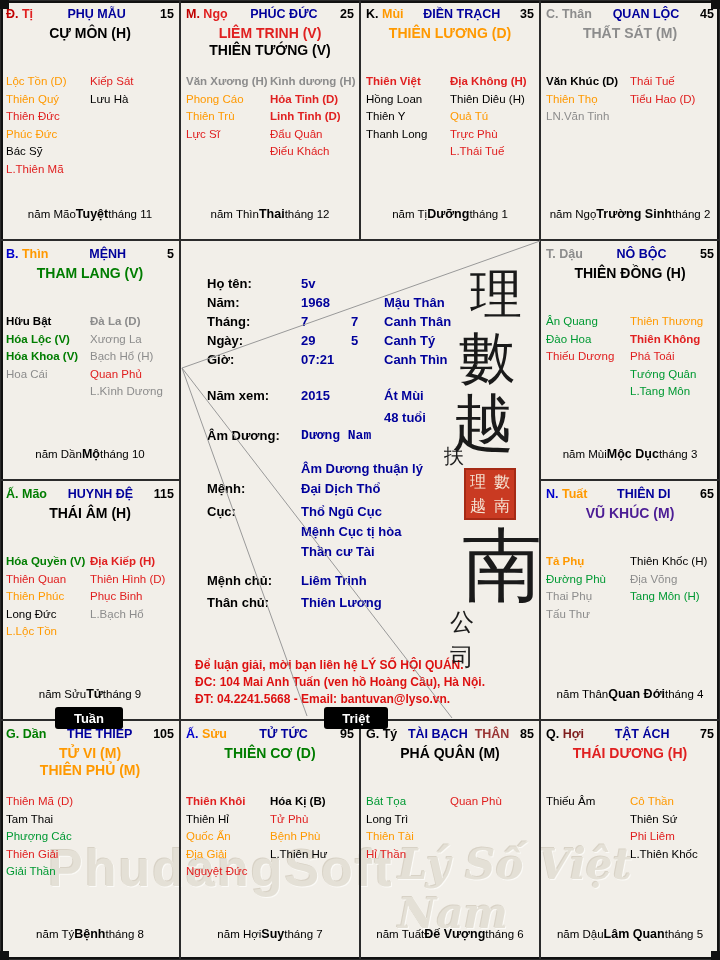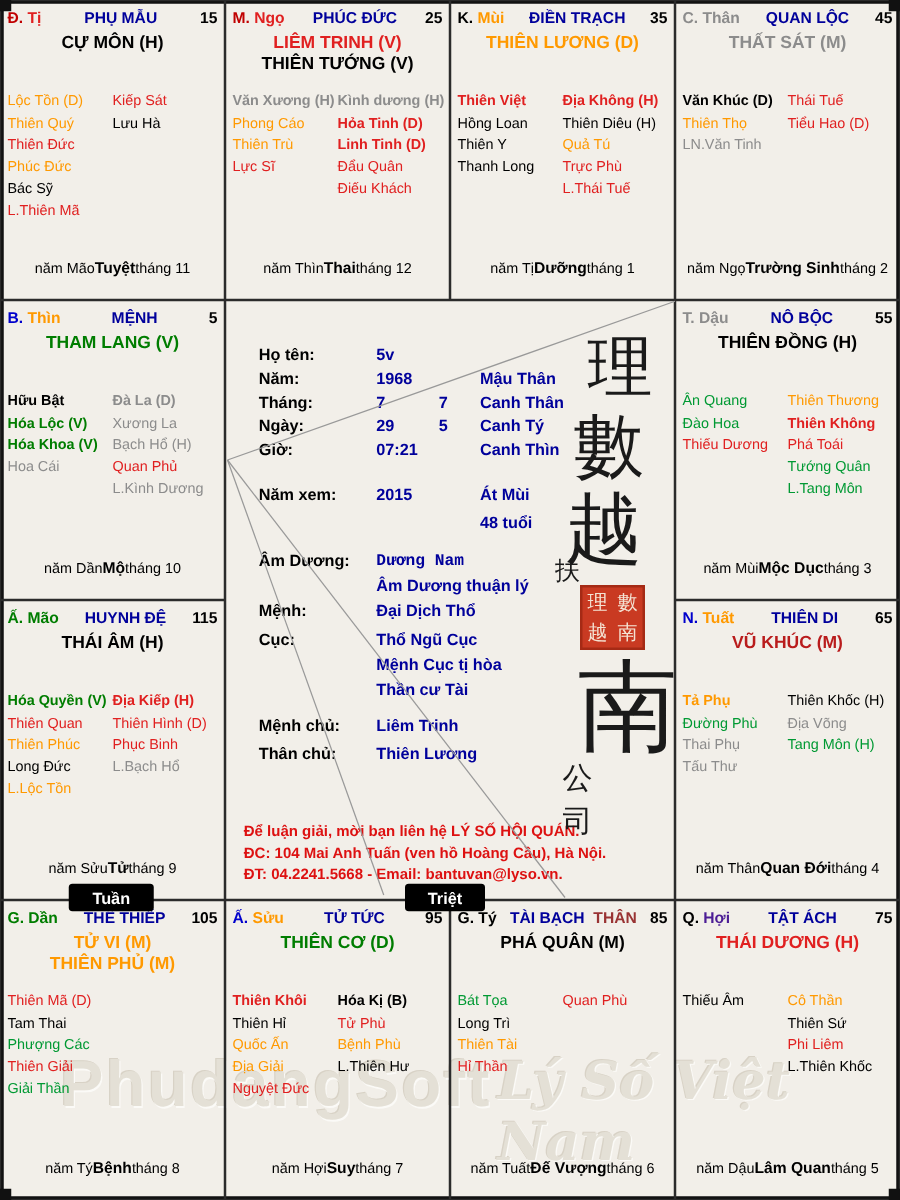--- a/index.html
+++ b/index.html
@@ -72,21 +72,21 @@
         <span class="val" style="left: 203px;">Canh Thìn</span>
       </div>
       <div class="crow" style="top: 132px;">
         <span class="lbl">Năm xem:</span>
         <span class="val" style="left: 120px;">2015</span>
         <span class="val" style="left: 203px;">Át Mùi</span>
       </div>
       <div class="crow" style="top: 154px;">
         <span class="val" style="left: 203px;">48 tuổi</span>
       </div>
-      <div class="crow" style="top: 185px;">
+      <div class="crow" style="top: 172px;">
         <span class="lbl">Âm Dương:</span>
         <span class="val" style="left: 120px; font-family: Liberation Mono, monospace;">Dương Nam</span>
       </div>
       <div class="crow" style="top: 205px;">
         <span class="val" style="left: 120px;">Âm Dương thuận lý</span>
       </div>
       <div class="crow" style="top: 225px;">
         <span class="lbl">Mệnh:</span>
         <span class="val" style="left: 120px;">Đại Dịch Thổ</span>
       </div>
@@ -329,21 +329,21 @@
         <span>tháng 9</span>
       </div>
     </div>
     <div class="cell" style="left: 540px; top: 480px;">
       <div class="cell-header">
         <span><span style="color: rgb(0, 0, 204);">N. </span><span style="color: rgb(255, 153, 0);">Tuất</span></span>
         <span><span class="hdr-name">THIÊN DI</span></span>
         <span>65</span>
       </div>
       <div class="mains">
-        <div style="color: #b91c1c;">VŨ KHÚC (M)</div>
+        <div style="color: #4c1d95;">VŨ KHÚC (M)</div>
       </div>
       <div class="cols">
         <div class="col-l">
           <div style="color: rgb(255, 153, 0); font-weight: bold;">Tả Phụ</div>
           <div style="color: rgb(0, 153, 51);">Đường Phù</div>
           <div style="color: rgb(140, 140, 140);">Thai Phụ</div>
           <div style="color: rgb(140, 140, 140);">Tấu Thư</div>
         </div>
         <div class="col-r">
           <div style="color: rgb(0, 0, 0);">Thiên Khốc (H)</div>
@@ -433,21 +433,21 @@
         </div>
       </div>
       <div class="cell-footer">
         <span>năm Tuất</span>
         <span class="stage">Đế Vượng</span>
         <span>tháng 6</span>
       </div>
     </div>
     <div class="cell" style="left: 540px; top: 720px;">
       <div class="cell-header">
-        <span><span style="color: rgb(0, 0, 0);">Q. </span><span style="color: #4c1d95;">Hợi</span></span>
+        <span><span style="color: rgb(0, 0, 0);">Q. </span><span style="color: #7f1d1d;">Hợi</span></span>
         <span><span class="hdr-name">TẬT ÁCH</span></span>
         <span>75</span>
       </div>
       <div class="mains">
         <div style="color: rgb(224, 32, 32);">THÁI DƯƠNG (H)</div>
       </div>
       <div class="cols">
         <div class="col-l">
           <div style="color: rgb(0, 0, 0);">Thiếu Âm</div>
         </div>

